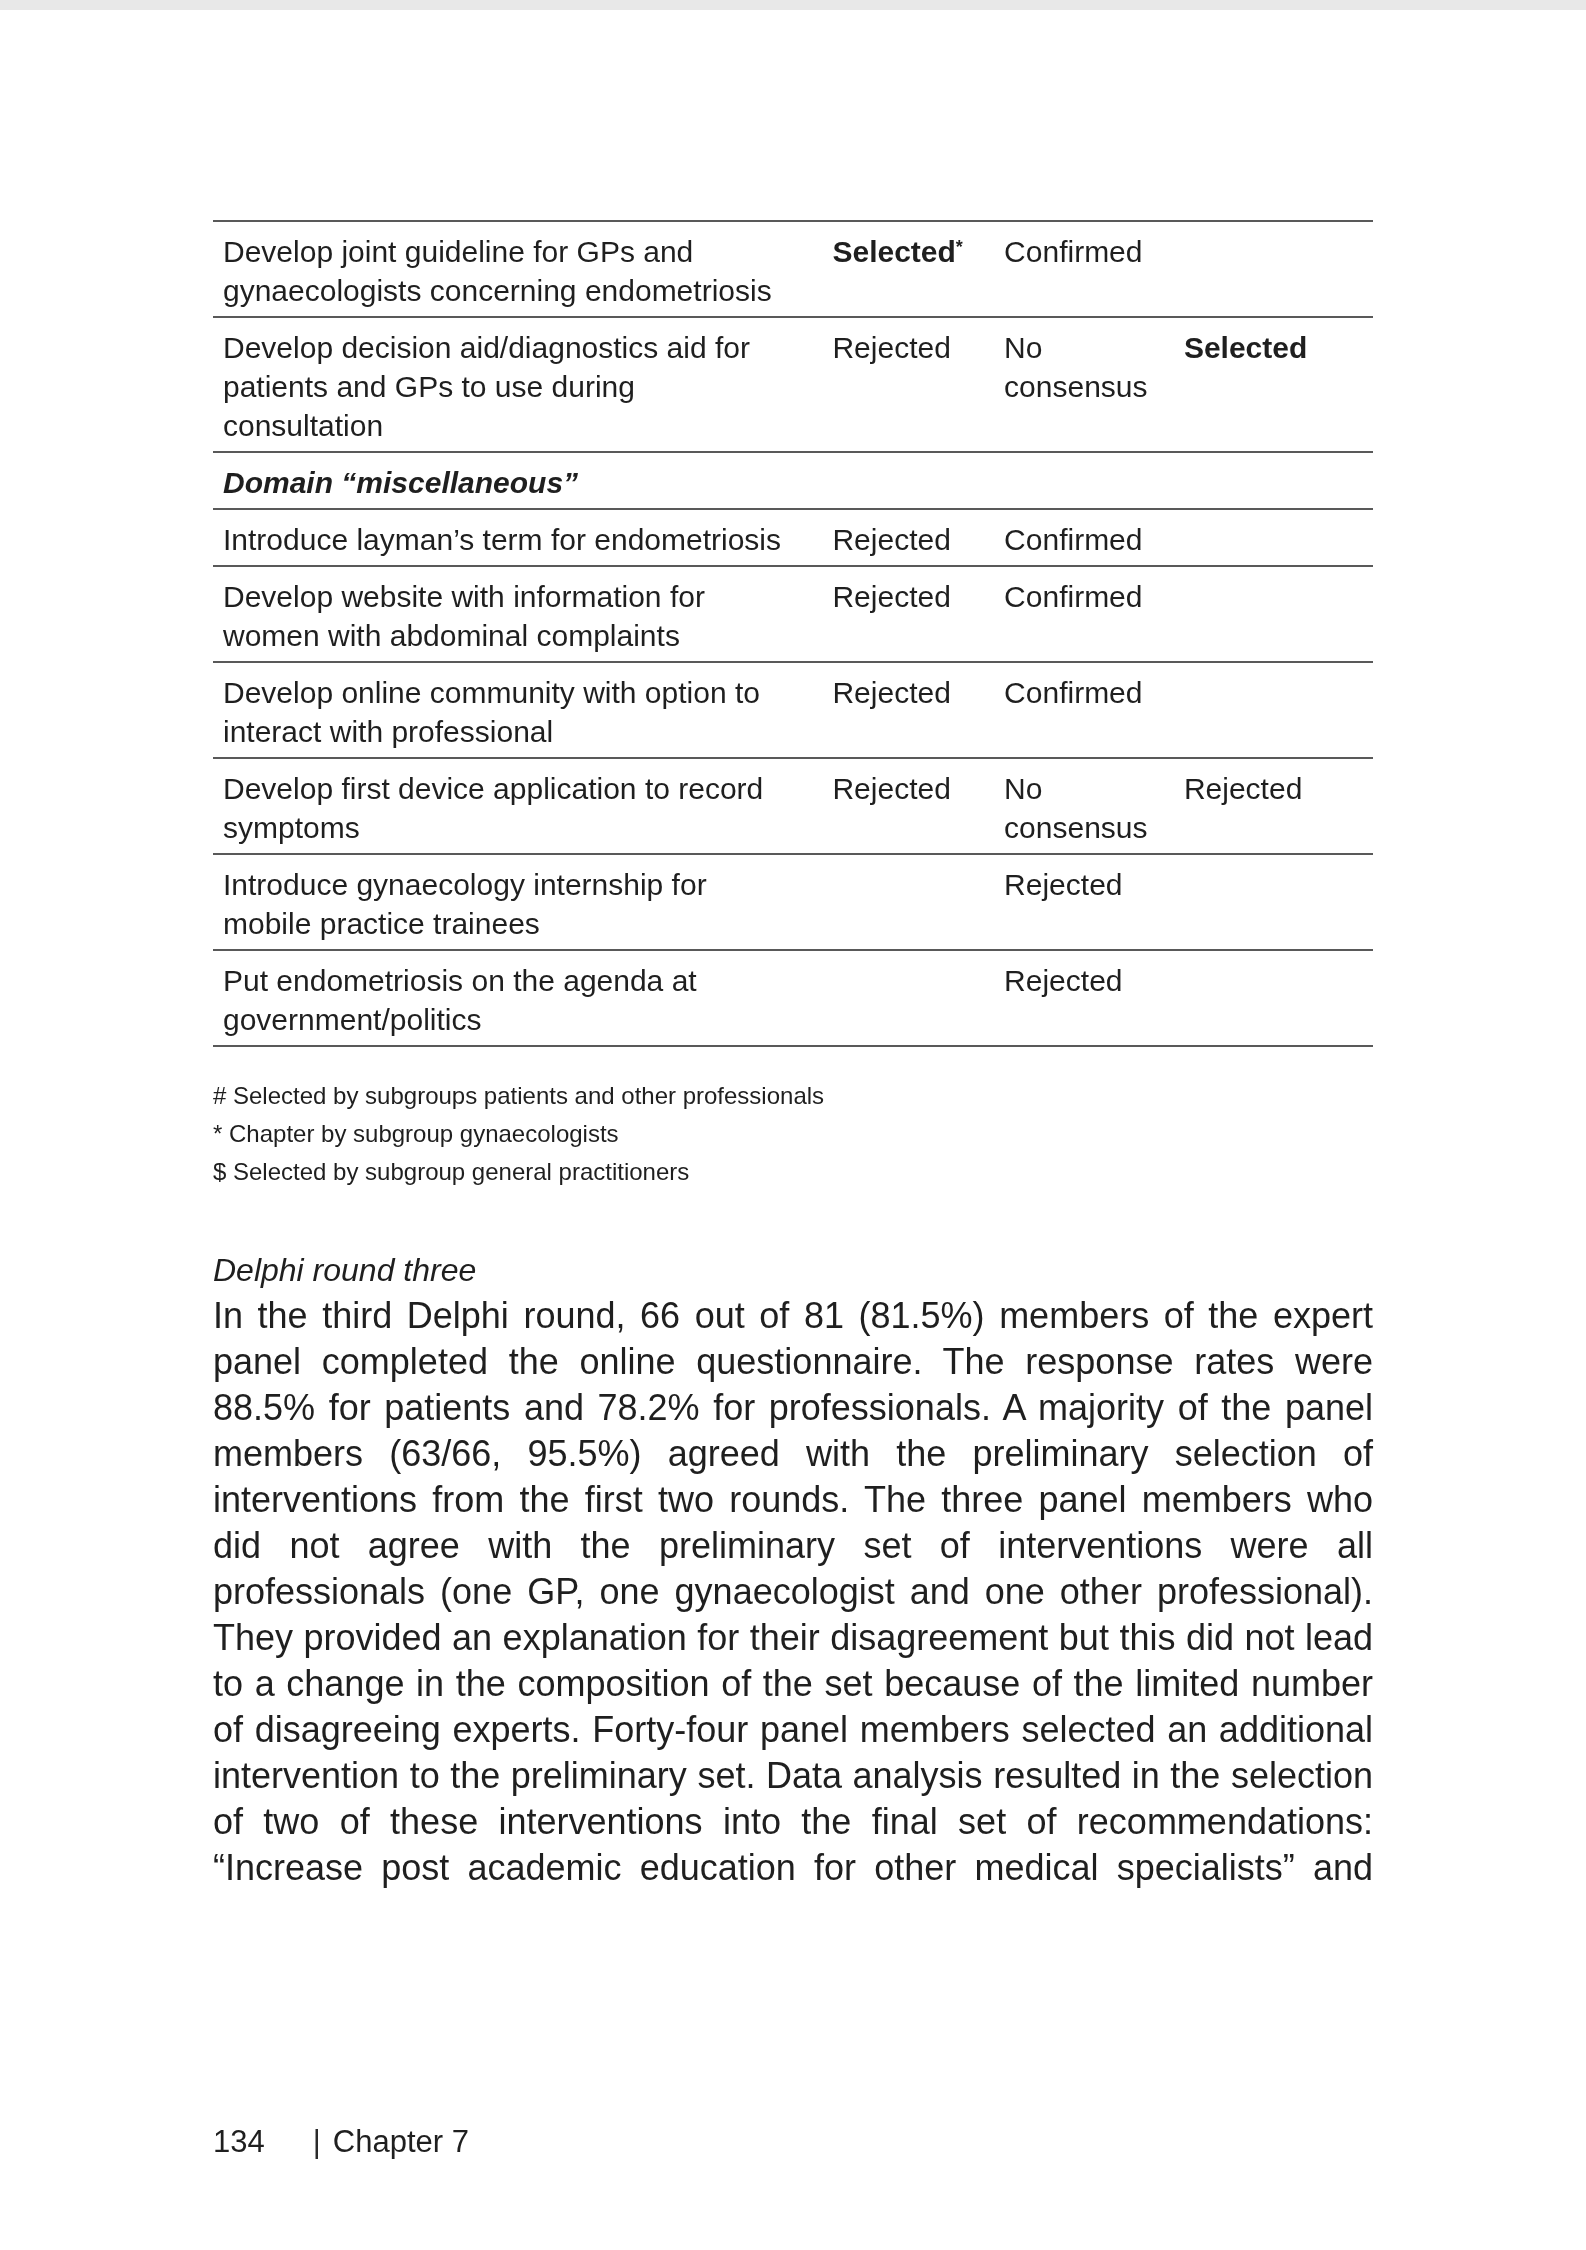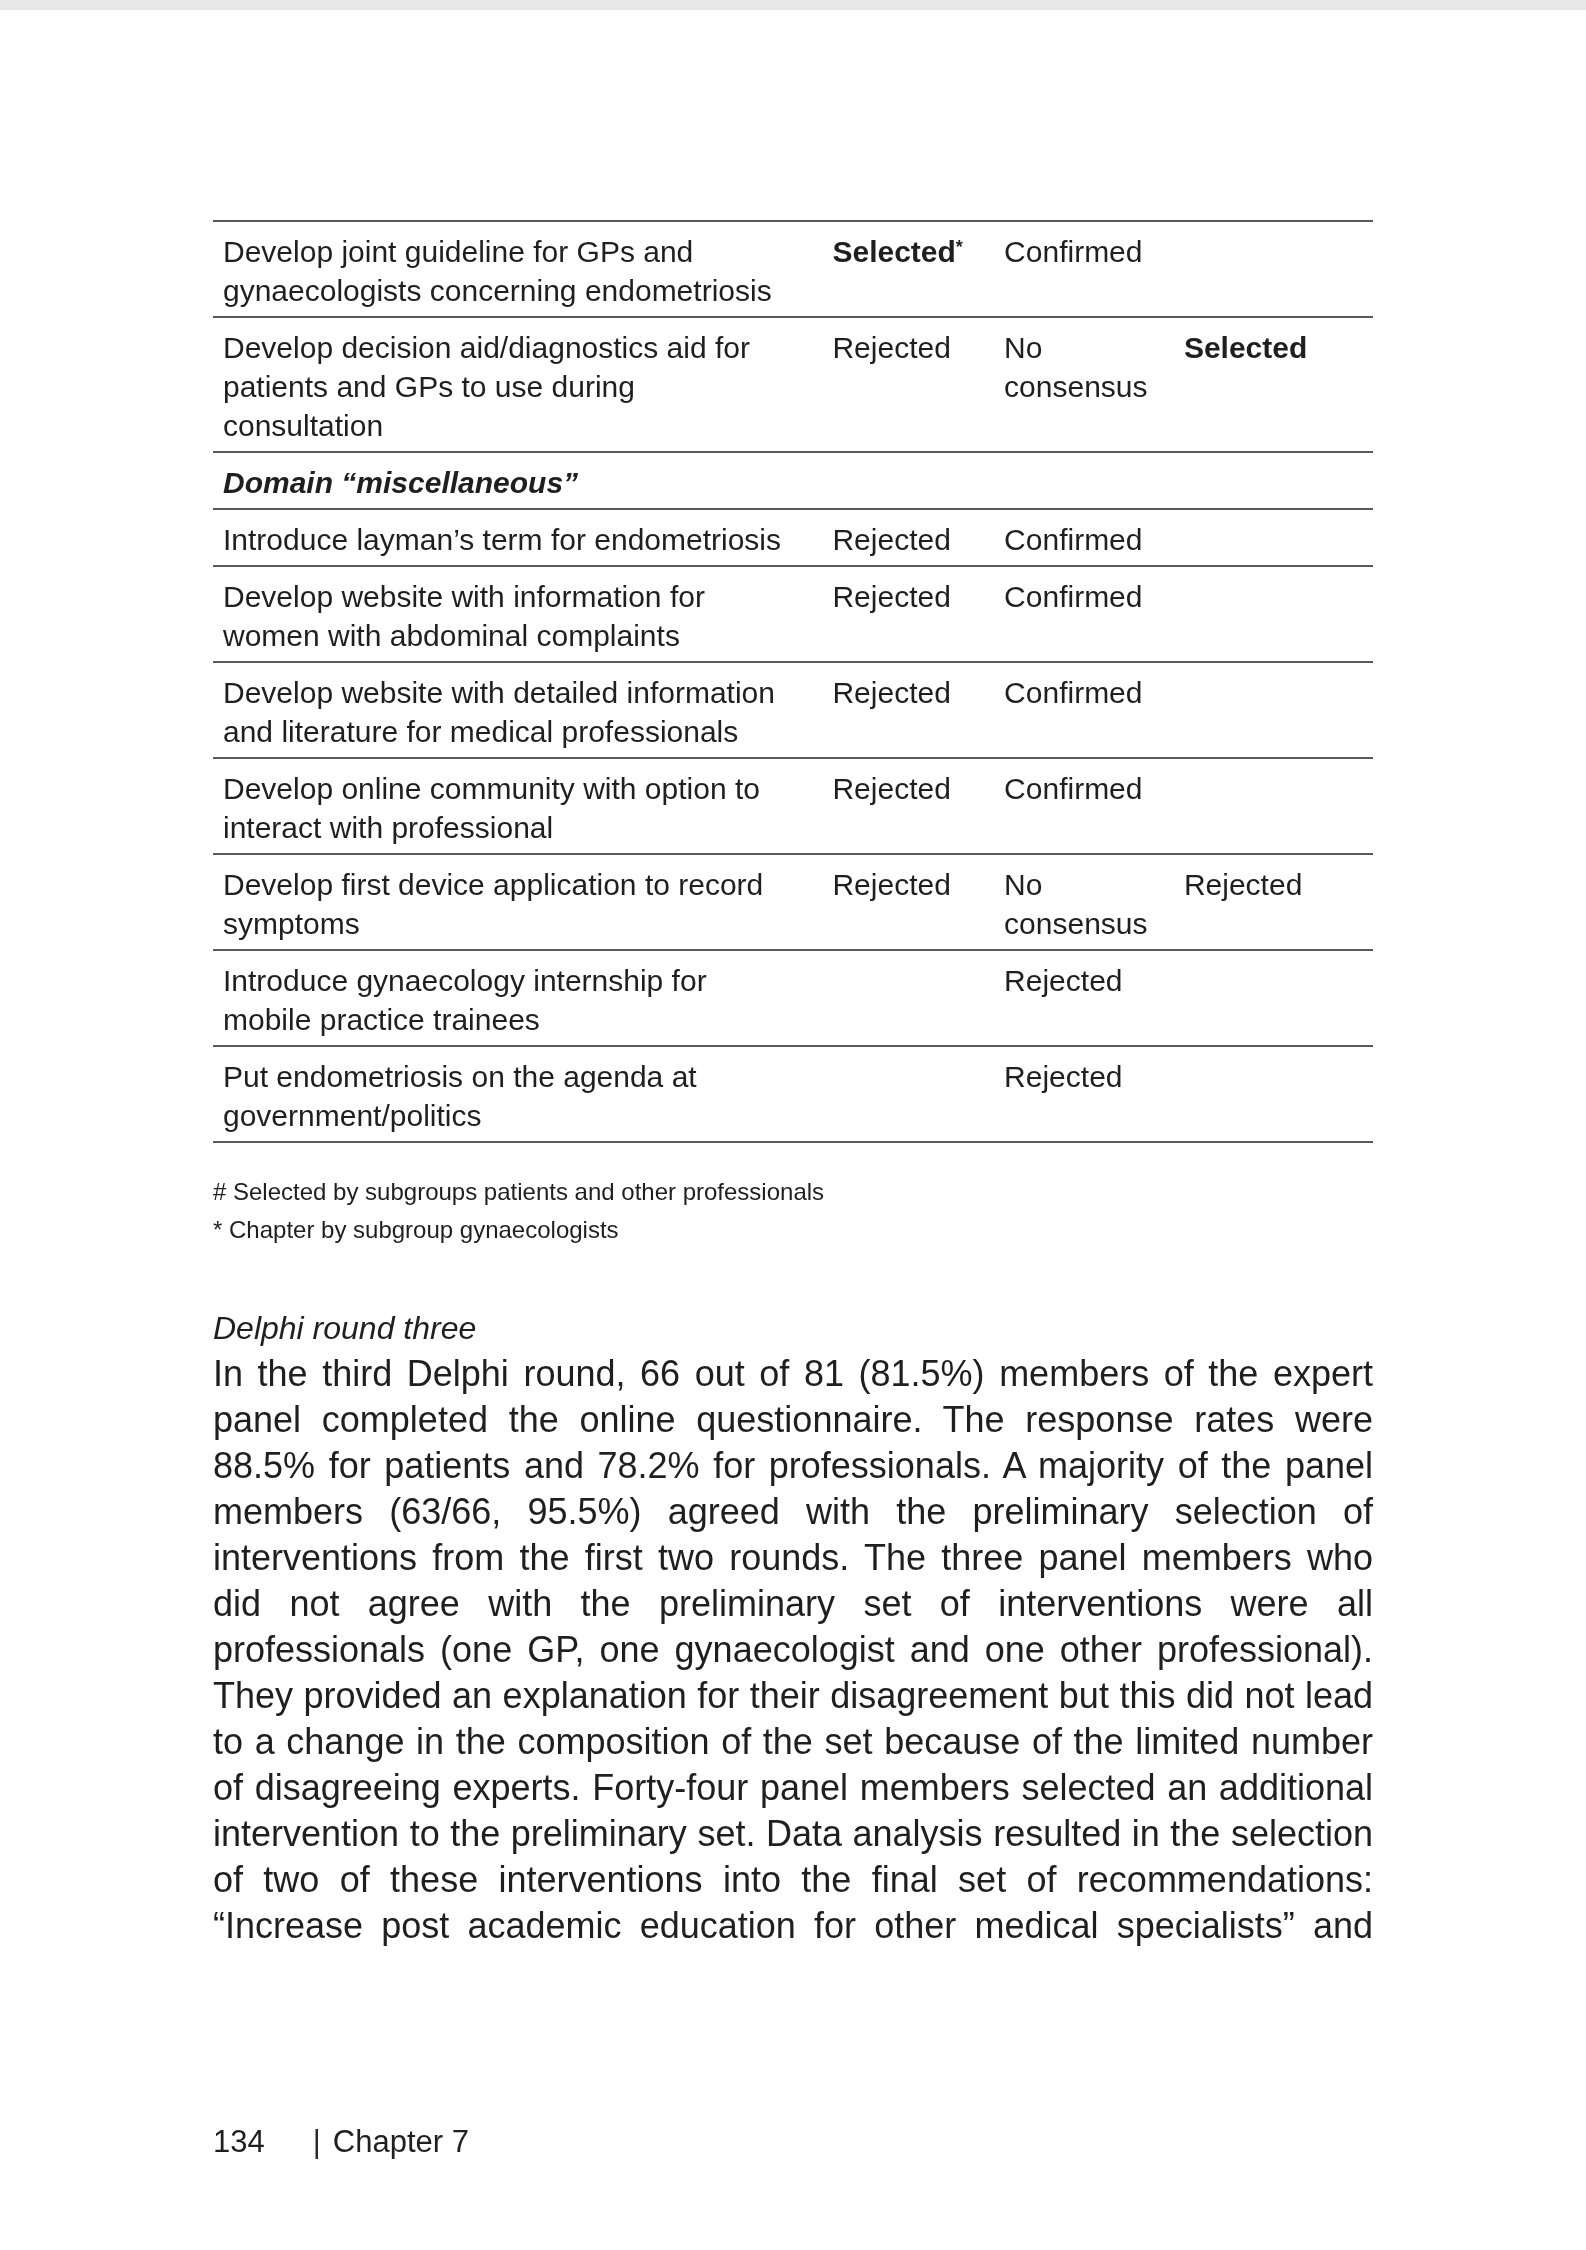--- a/index.html
+++ b/index.html
@@ -119,26 +119,20 @@
             <td class="s3">Confirmed</td>
             <td class="s4"></td>
           </tr>
           <tr>
             <td class="c1">Develop website with information for women with abdominal complaints</td>
             <td class="s2">Rejected</td>
             <td class="s3">Confirmed</td>
             <td class="s4"></td>
           </tr>
           <tr>
-            <td class="c1">Develop website with detailed information and literature for medical professionals</td>
-            <td class="s2">Rejected</td>
-            <td class="s3">Confirmed</td>
-            <td class="s4"></td>
-          </tr>
-          <tr>
             <td class="c1">Develop online community with option to interact with professional</td>
             <td class="s2">Rejected</td>
             <td class="s3">Confirmed</td>
             <td class="s4"></td>
           </tr>
           <tr>
             <td class="c1">Develop first device application to record symptoms</td>
             <td class="s2">Rejected</td>
             <td class="s3">No consensus</td>
             <td class="s4">Rejected</td>
@@ -154,20 +148,21 @@
             <td class="s2"></td>
             <td class="s3">Rejected</td>
             <td class="s4"></td>
           </tr>
         </tbody>
     </table>
 
     <div class="footnotes">
       <div class="footnote"># Selected by subgroups patients and other professionals</div>
       <div class="footnote">* Chapter by subgroup gynaecologists</div>
+      <div class="footnote">$ Selected by subgroup general practitioners</div>
     </div>
 
     <div class="heading">Delphi round three</div>
     <div class="paragraph">In the third Delphi round, 66 out of 81 (81.5%) members of the expert panel completed the online questionnaire. The response rates were 88.5% for patients and 78.2% for professionals. A majority of the panel members (63/66, 95.5%) agreed with the preliminary selection of interventions from the first two rounds. The three panel members who did not agree with the preliminary set of interventions were all professionals (one GP, one gynaecologist and one other professional). They provided an explanation for their disagreement but this did not lead to a change in the composition of the set because of the limited number of disagreeing experts. Forty-four panel members selected an additional intervention to the preliminary set. Data analysis resulted in the selection of two of these interventions into the final set of recommendations: “Increase post academic education for other medical specialists” and</div>
   </div>
 
   <div class="footer">
     <span class="pagenum">134</span><span class="sep">|</span><span class="chapter">Chapter 7</span>
   </div>
 </div>

